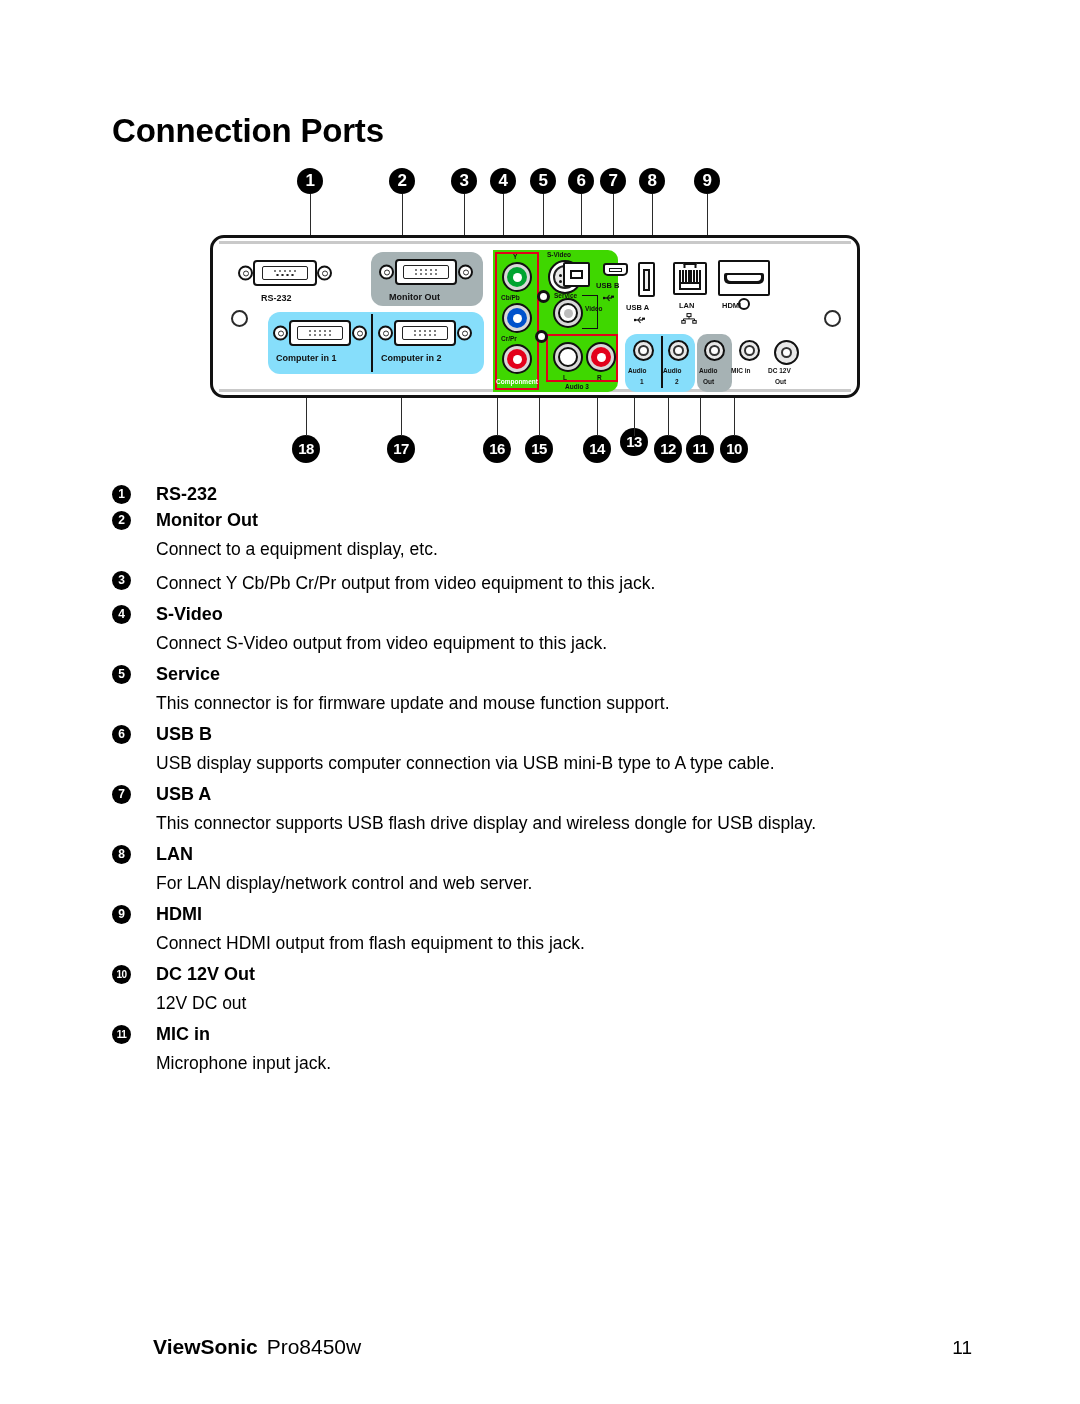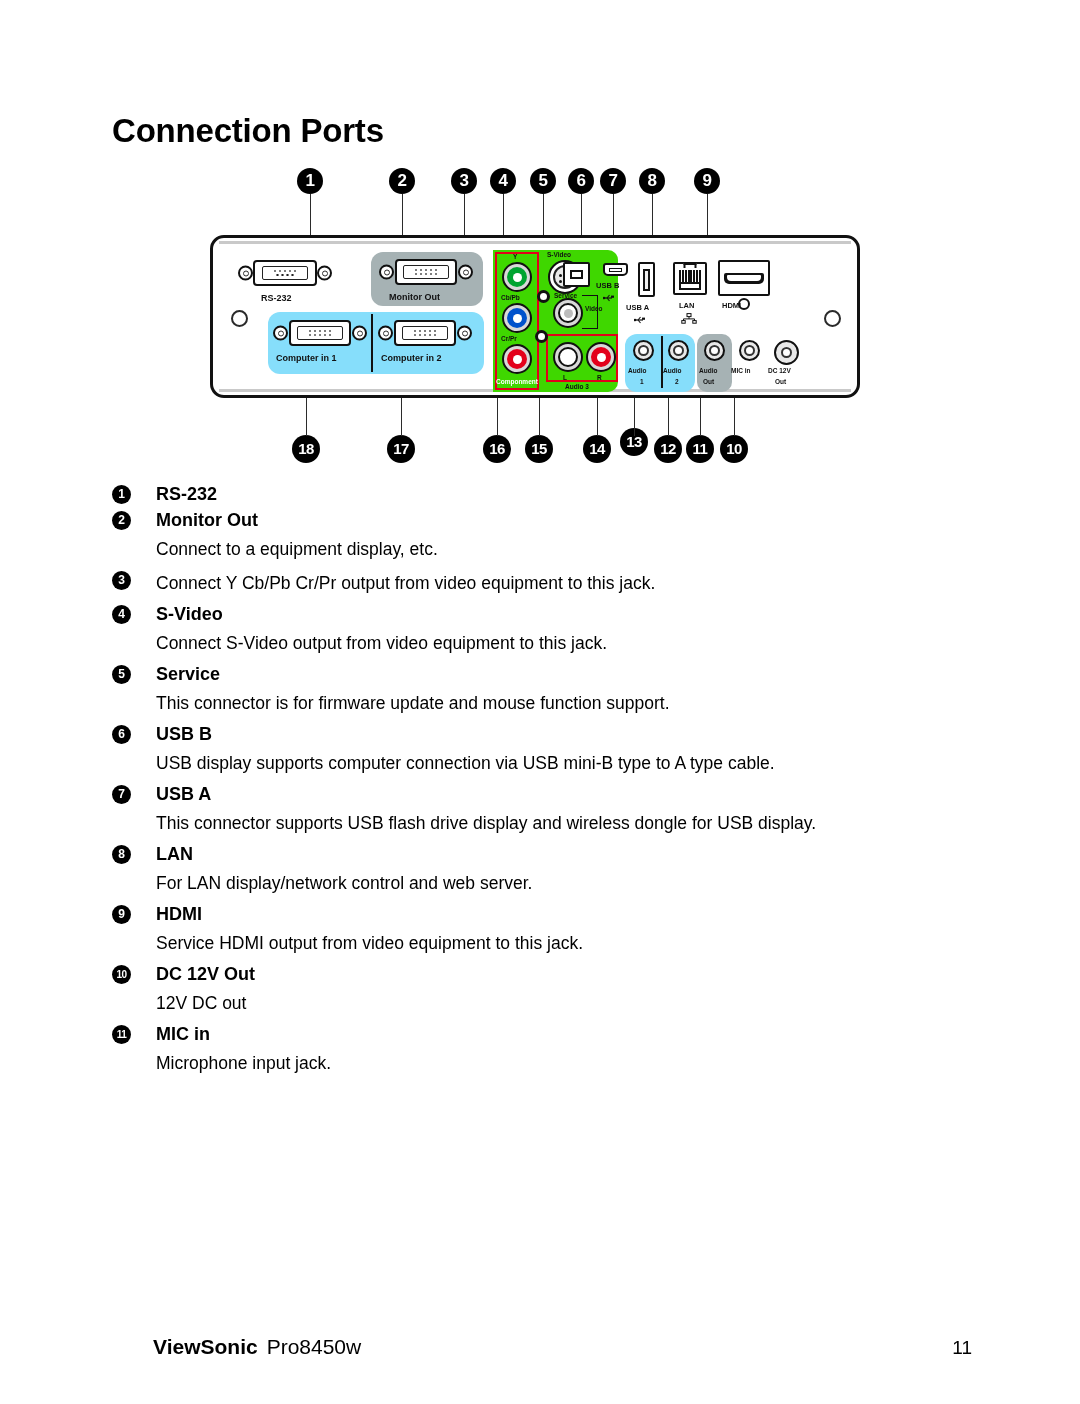--- a/index.html
+++ b/index.html
@@ -729,21 +729,21 @@
 
   <div class="item">
     <div class="bullet">8</div>
     <div class="term">LAN</div>
     <div class="body">For LAN display/network control and web server.</div>
   </div>
 
   <div class="item">
     <div class="bullet">9</div>
     <div class="term">HDMI</div>
-    <div class="body">Service HDMI output from video equipment to this jack.</div>
+    <div class="body">Connect HDMI output from flash equipment to this jack.</div>
   </div>
 
   <div class="item">
     <div class="bullet two">10</div>
     <div class="term">DC 12V Out</div>
     <div class="body">12V DC out</div>
   </div>
 
   <div class="item">
     <div class="bullet two">11</div>

